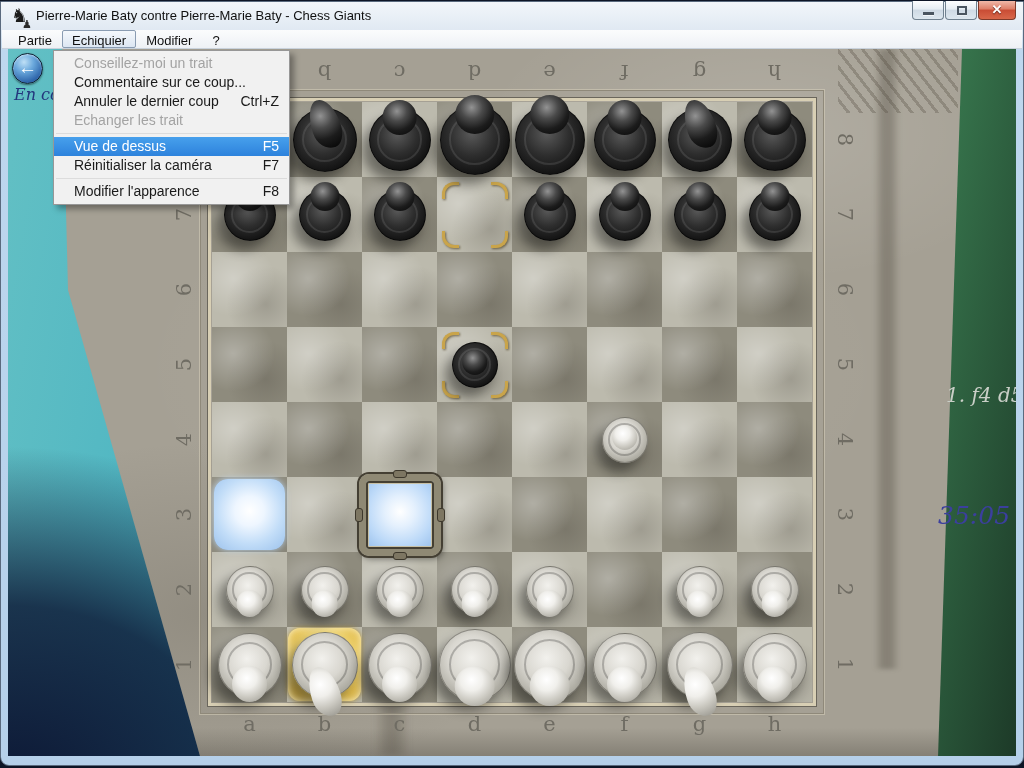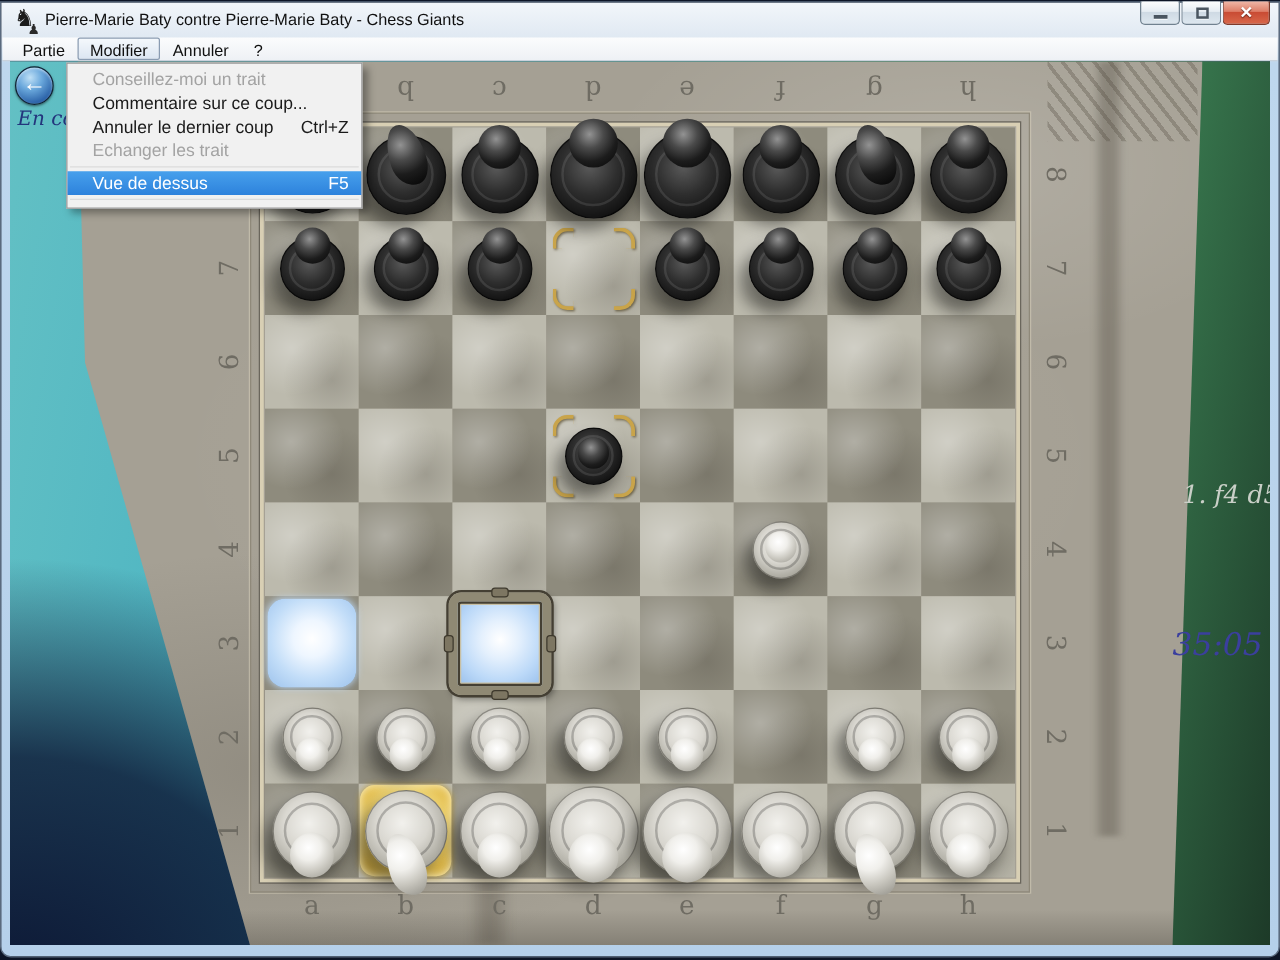--- a/index.html
+++ b/index.html
@@ -158,22 +158,22 @@
           <span class="glyph-max"></span>
         </div>
       <div class="wbtn close">
           <span class="glyph-close">✕</span>
         </div>
     </div>
   </div>
 
   <div class="menubar" id="menubar">
       <div class="menubar-item">Partie</div>
-      <div class="menubar-item active">Modifier</div>
-      <div class="menubar-item">Annuler</div>
+      <div class="menubar-item active">Echiquier</div>
+      <div class="menubar-item">Modifier</div>
       <div class="menubar-item">?</div>
     </div>
 
   <div class="client">
     <div class="scene-bg"></div>
 
     <div class="slab">
       <div class="slab-shade"></div>
       <div class="streak-right"></div>
       <div class="streak-bottom"></div>
@@ -416,16 +416,24 @@
         </div>
         <div class="menu-item disabled">
           <span>Echanger les trait</span>
           <span class="shortcut"></span>
         </div>
         <div class="menu-sep"></div>
         <div class="menu-item highlighted">
           <span>Vue de dessus</span>
           <span class="shortcut">F5</span>
         </div>
+        <div class="menu-item">
+          <span>Réinitialiser la caméra</span>
+          <span class="shortcut">F7</span>
+        </div>
         <div class="menu-sep"></div>
+        <div class="menu-item">
+          <span>Modifier l'apparence</span>
+          <span class="shortcut">F8</span>
+        </div>
       </div>
   </div>
 </div>
 
 </body></html>

